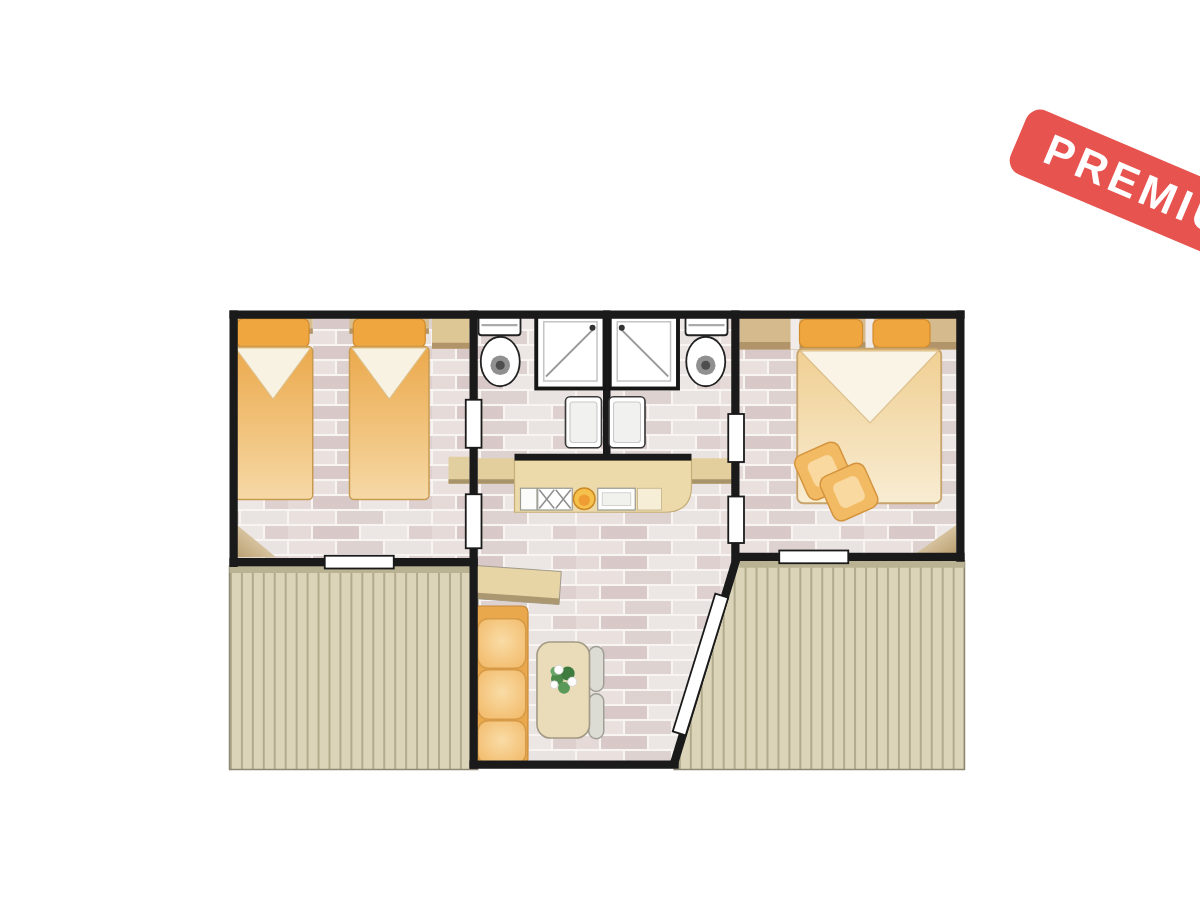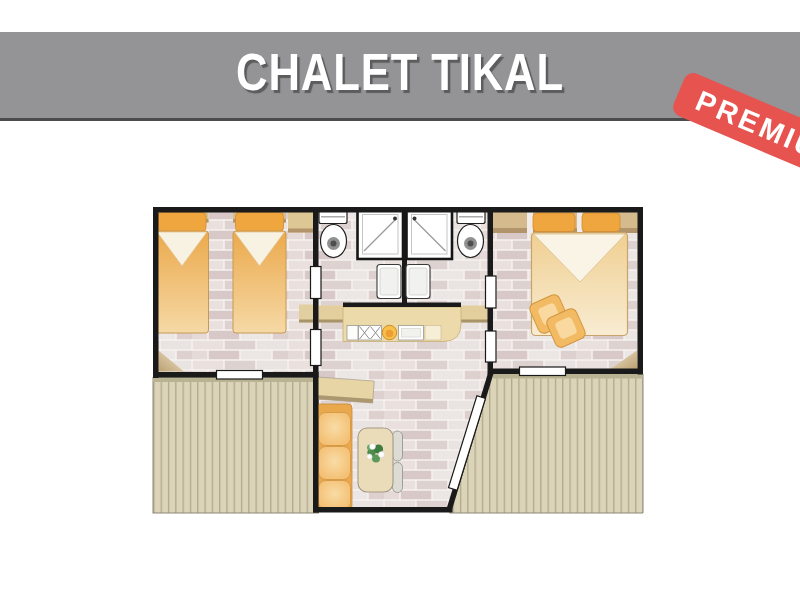--- a/index.html
+++ b/index.html
@@ -14,23 +14,20 @@
          background:#e7534e;border-radius:10px;transform:rotate(23deg);
          transform-origin:0 0;display:flex;align-items:center;box-sizing:border-box;
          padding-left:20px;color:#ffffff;font-weight:bold;font-size:29px;letter-spacing:3px;}
   .plan{position:absolute;left:0;top:0;}
 </style>
 </head>
 <body>
 
 <div class="page">
 
-  <div class="header">
-    <div class="title">CHALET TIKAL</div>
-  </div>
 
   <div class="badge">
     <span>PREMIUM</span>
   </div>
 
   <svg class="plan" width="800" height="600" viewBox="0 0 800 600">
     <defs>
       <pattern id="tiles" width="96" height="20" patternUnits="userSpaceOnUse">
         <rect width="96" height="20" fill="#f7f4f2"></rect>
         <rect x="0.7" y="0.7" width="30.6" height="8.6" fill="#eae1df"></rect>

